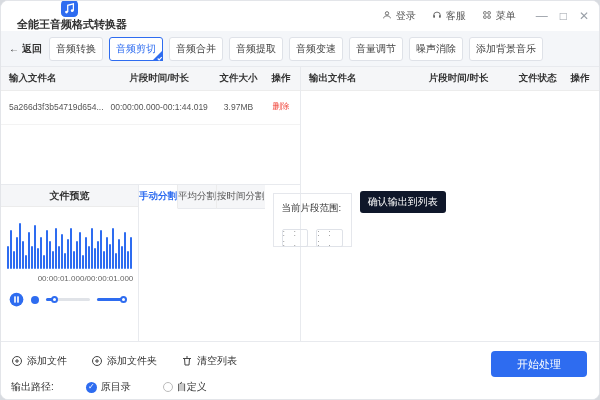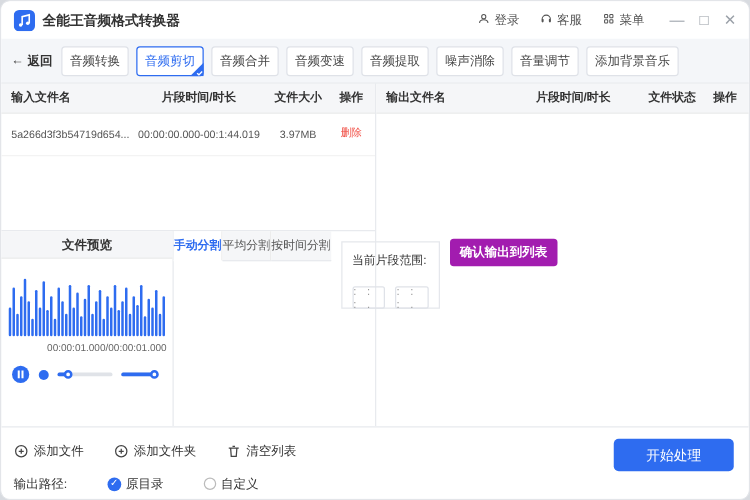--- a/index.html
+++ b/index.html
@@ -3,21 +3,21 @@
 <meta charset="utf-8">
 <style>
   * { margin:0; padding:0; box-sizing:border-box; }
   html,body { width:600px; height:400px; }
   body { font-family:"Liberation Sans","DejaVu Sans",sans-serif; background:#d8dbe0; }
   .window { width:600px; height:400px; background:#fff; border-radius:8px; overflow:hidden;
             display:flex; flex-direction:column; border:1px solid #e3e5e9; }
 
   
   .titlebar { height:30px; display:flex; justify-content:space-between; align-items:center; padding:0 10px; background:#fff; }
-  .title-left { display:flex; align-items:center; }
+  .title-left { display:flex; align-items:center;flex-direction:column; }
   .logo { width:17px; height:17px; display:flex; }
   .app-title { font-size:11px; font-weight:bold; color:#333; margin-left:6px; }
   .title-right { display:flex; align-items:center; gap:16px; font-size:10px; color:#555; }
   .tb-item { display:flex; align-items:center; gap:4px; cursor:pointer; }
   .win-controls { display:flex; gap:12px; color:#9aa0a8; font-size:12px; margin-left:4px; }
   .win-controls span { cursor:pointer; line-height:1; }
 
   
   .toolbar { height:36px; background:#f4f6f9; display:flex; align-items:center; padding:0 8px; gap:7px; border-bottom:1px solid #e8eaee; }
   .back { font-size:10px; color:#333; font-weight:bold; display:flex; gap:3px; align-items:center; cursor:pointer; white-space:nowrap; }
@@ -60,22 +60,22 @@
   .split-tabs { display:flex; height:24px; }
   .split-tab { flex:1; font-size:9.5px; display:flex; align-items:center; justify-content:center; color:#555;
                background:#f5f6f8; border-bottom:1px solid #e8eaee; border-right:1px solid #ececec; cursor:pointer; white-space:nowrap; }
   .split-tab:last-child { border-right:none; }
   .split-tab.active { background:#fff; color:#2e6cf0; border-bottom-color:#fff; font-weight:bold; }
   .split-content { margin:8px 8px 6px 8px; border:1px solid #e5e7ec; height:54px; padding:8px; }
   .range-label { font-size:9.5px; color:#333; }
   .time-fields { display:flex; gap:8px; margin-top:14px; }
   .time-field { flex:1; border:1px solid #dfe2e8; border-radius:2px; height:18px; font-size:9px; color:#999;
                 display:flex; align-items:center; justify-content:center; letter-spacing:3px; cursor:text; }
-  .confirm-btn { margin:6px 8px 0 auto; width:124px; height:22px; background:#a21caf; color:#fff; font-size:10px;
-                 border-radius:3px; display:flex; align-items:center; justify-content:center; cursor:pointer;font-weight:bold; }
+  .confirm-btn { margin:6px 8px 0 auto; width:124px; height:22px; background:#0f172a; color:#fff; font-size:10px;
+                 border-radius:3px; display:flex; align-items:center; justify-content:center; cursor:pointer; }
 
   
   .bottombar { height:58px; border-top:1px solid #e8eaee; padding:7px 10px 0 10px; position:relative; background:#fff; }
   .bottom-row1 { display:flex; align-items:center; gap:24px; height:24px; }
   .action-item { display:flex; align-items:center; gap:4px; font-size:10px; color:#333; cursor:pointer; }
   .action-item svg { display:block; }
   .start-btn { position:absolute; right:12px; top:9px; width:96px; height:26px; background:#2e6cf0; color:#fff;
                font-size:11px; border-radius:4px; display:flex; align-items:center; justify-content:center; cursor:pointer; }
   .bottom-row2 { display:flex; align-items:center; gap:32px; margin-top:7px; font-size:10px; color:#333; }
   .radio { display:flex; align-items:center; gap:4px; cursor:pointer; }
@@ -140,24 +140,24 @@
       <span>←</span>
       <span>返回</span>
     </span>
     <div class="tabs" id="toolbar-tabs">
         <div class="tool-tab">音频转换</div>
         <div class="tool-tab active">音频剪切<span class="corner"><svg width="11" height="11" viewBox="0 0 12 12">
               <path d="M12 0v12H0z" fill="#2e6cf0"></path>
               <path d="M6.2 9.3l1.6 1.5 2.8-3" stroke="#fff" stroke-width="1.2" fill="none"></path>
             </svg></span></div>
         <div class="tool-tab">音频合并</div>
+        <div class="tool-tab">音频提取</div>
         <div class="tool-tab">音频变速</div>
-        <div class="tool-tab">音频提取</div>
+        <div class="tool-tab">音量调节</div>
         <div class="tool-tab">噪声消除</div>
-        <div class="tool-tab">音量调节</div>
         <div class="tool-tab">添加背景音乐</div>
       </div>
   </div>
 
   <div class="main">
     <div class="left-col">
       <div class="table-header" id="input-headers">
           <span class="col-name">输入文件名</span>
           <span class="col-time">片段时间/时长</span>
           <span class="col-size">文件大小</span>

